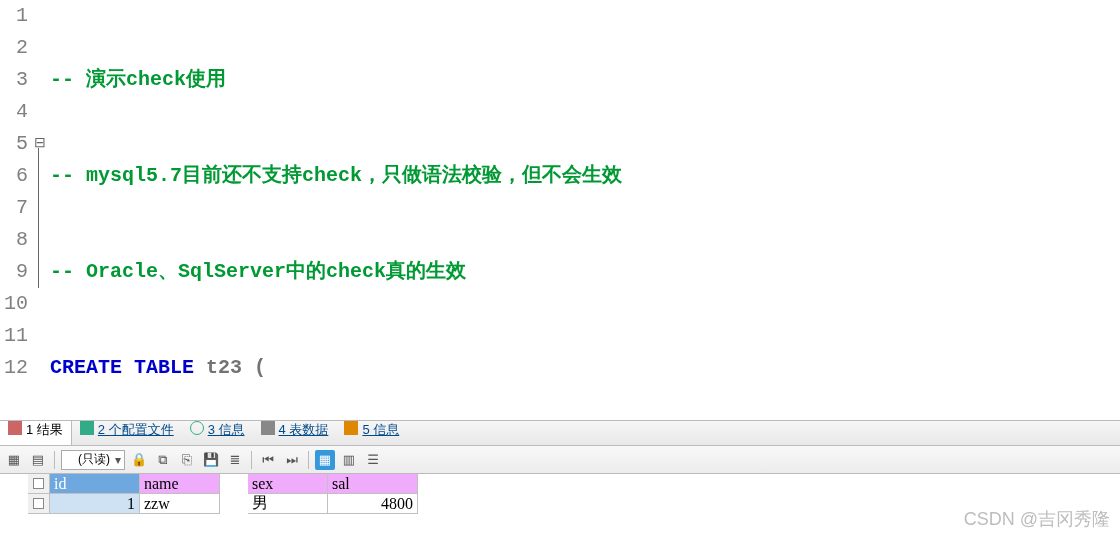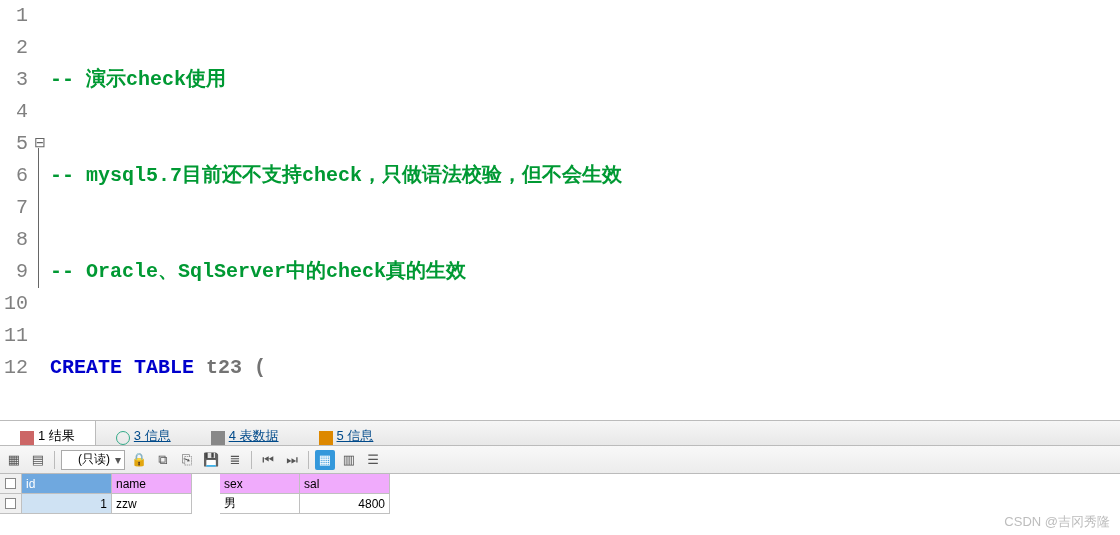--- a/index.html
+++ b/index.html
@@ -65,23 +65,23 @@
     align-items: center;
     height: 26px;
     background: linear-gradient(#f6f6f6,#e8e8e8);
     border-top: 1px solid #bbb;
     border-bottom: 1px solid #bbb;
     font-size: 13px;
     font-family: "Microsoft YaHei", Tahoma, sans-serif;
   }
   .tab {
     display: flex;
-    align-items: flex-end;
+    align-items: flex-start;
     gap: 4px;
-    padding: 0 20px;
+    padding: 0 8px;
     height: 100%;
     color: #004a8a;
     cursor: pointer;
   }
   .tab.active {
     background: #ffffff;
     color: #000;
     border-right: 1px solid #bbb;
   }
   .tab .underline { text-decoration: underline; }
@@ -118,22 +118,23 @@
   }
   .readonly-select::after {
     content: "▾";
     position: absolute;
     right: 3px;
     color: #555;
   }
   .view-active { background: #3498db; color: #fff; border-radius: 2px; }
 
   .grid {
-    font-size: 12px;
-    font-family: Liberation Sans, sans-serif;
+    font-size: 16px;
+    font-family: Liberation Serif, serif;
+    padding-left: 28px;
   }
   .grid-row { display: flex; height: 20px; }
   .grid-cell {
     border-right: 1px solid #c0c0c0;
     border-bottom: 1px solid #c0c0c0;
     padding: 1px 4px;
     display: flex;
     align-items: center;
     background: #fff;
   }
@@ -153,21 +154,21 @@
   .col-sex { width: 80px; margin-left: 28px; }
   .col-sal { width: 90px; }
   .id-hdr { background: #6fa8df !important; color: #fff; }
   .id-val { background: #cfe2f3 !important; text-align: right; justify-content: flex-end; }
   .sal-val { text-align: left; justify-content: flex-end; }
 
   .watermark {
     position: absolute;
     right: 10px;
     bottom: 4px;
-    font-size: 13px;
+    font-size: 18px;
     color: #bdbdbd;
     font-family: "Microsoft YaHei", sans-serif;
   }
 </style>
 </head>
 <body>
 
 <div class="editor">
   <div class="gutter">
     <div>1</div>
@@ -199,20 +200,24 @@
     
     
     
   </div>
 </div>
 
 <div class="tabs">
   <div class="tab active">
     <span class="tab-icon" style="background:linear-gradient(#c66,#c66)"></span>
     <span>1 结果</span>
+  </div>
+  <div class="tab">
+    <span class="tab-icon" style="background:#3a8"></span>
+    <span class="underline">2 个配置文件</span>
   </div>
   <div class="tab">
     <span class="tab-icon" style="border:1px solid #3a8;border-radius:50%"></span>
     <span class="underline">3 信息</span>
   </div>
   <div class="tab">
     <span class="tab-icon" style="background:#888"></span>
     <span class="underline">4 表数据</span>
   </div>
   <div class="tab">

